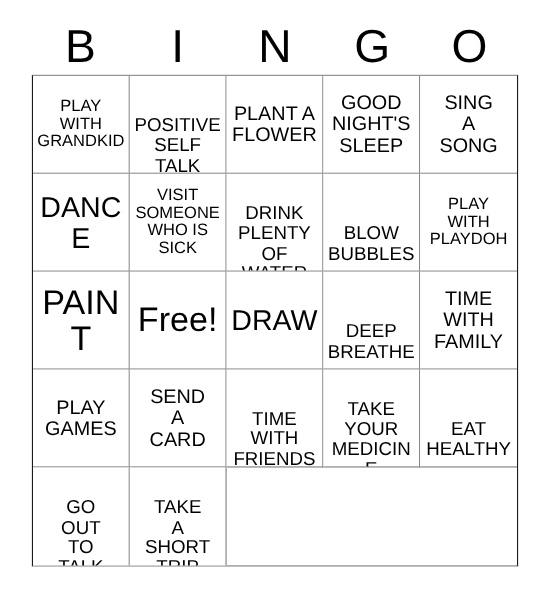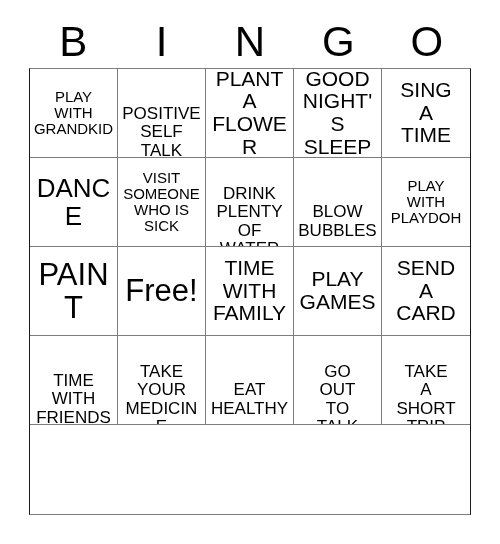--- a/index.html
+++ b/index.html
@@ -86,21 +86,21 @@
     width: 100%;
     line-height: 1.08;
     white-space: pre-line;
     word-break: break-word;
     color: #000000;
   }
 
   
   .fs-xl  { font-size: 31px; }
   .fs-lg  { font-size: 26px; }
-  .fs-md  { font-size: 21px; }
+  .fs-md  { font-size: 18px; }
   .fs-sm  { font-size: 17px; margin-top: 39px; }
   .fs-xs  { font-size: 15px; }
 </style>
 </head>
 <body>
 
 <div id="card-root">
 
   <div class="bingo-header">
     <div class="header-letter">B</div>
@@ -126,21 +126,21 @@
 FLOWER</span>
       </div>
       <div class="bingo-cell">
         <span class="cell-text fs-md">GOOD
 NIGHT'S
 SLEEP</span>
       </div>
       <div class="bingo-cell">
         <span class="cell-text fs-md">SING
 A
-TIME</span>
+SONG</span>
       </div>
       <div class="bingo-cell">
         <span class="cell-text fs-lg">DANCE</span>
       </div>
       <div class="bingo-cell">
         <span class="cell-text fs-xs">VISIT
 SOMEONE
 WHO IS
 SICK</span>
       </div>
@@ -159,20 +159,27 @@
 WITH
 PLAYDOH</span>
       </div>
       <div class="bingo-cell">
         <span class="cell-text fs-xl">PAINT</span>
       </div>
       <div class="bingo-cell">
         <span class="cell-text fs-xl">Free!</span>
       </div>
       <div class="bingo-cell">
+        <span class="cell-text fs-lg">DRAW</span>
+      </div>
+      <div class="bingo-cell">
+        <span class="cell-text fs-sm">DEEP
+BREATHE</span>
+      </div>
+      <div class="bingo-cell">
         <span class="cell-text fs-md">TIME
 WITH
 FAMILY</span>
       </div>
       <div class="bingo-cell">
         <span class="cell-text fs-md">PLAY
 GAMES</span>
       </div>
       <div class="bingo-cell">
         <span class="cell-text fs-md">SEND

